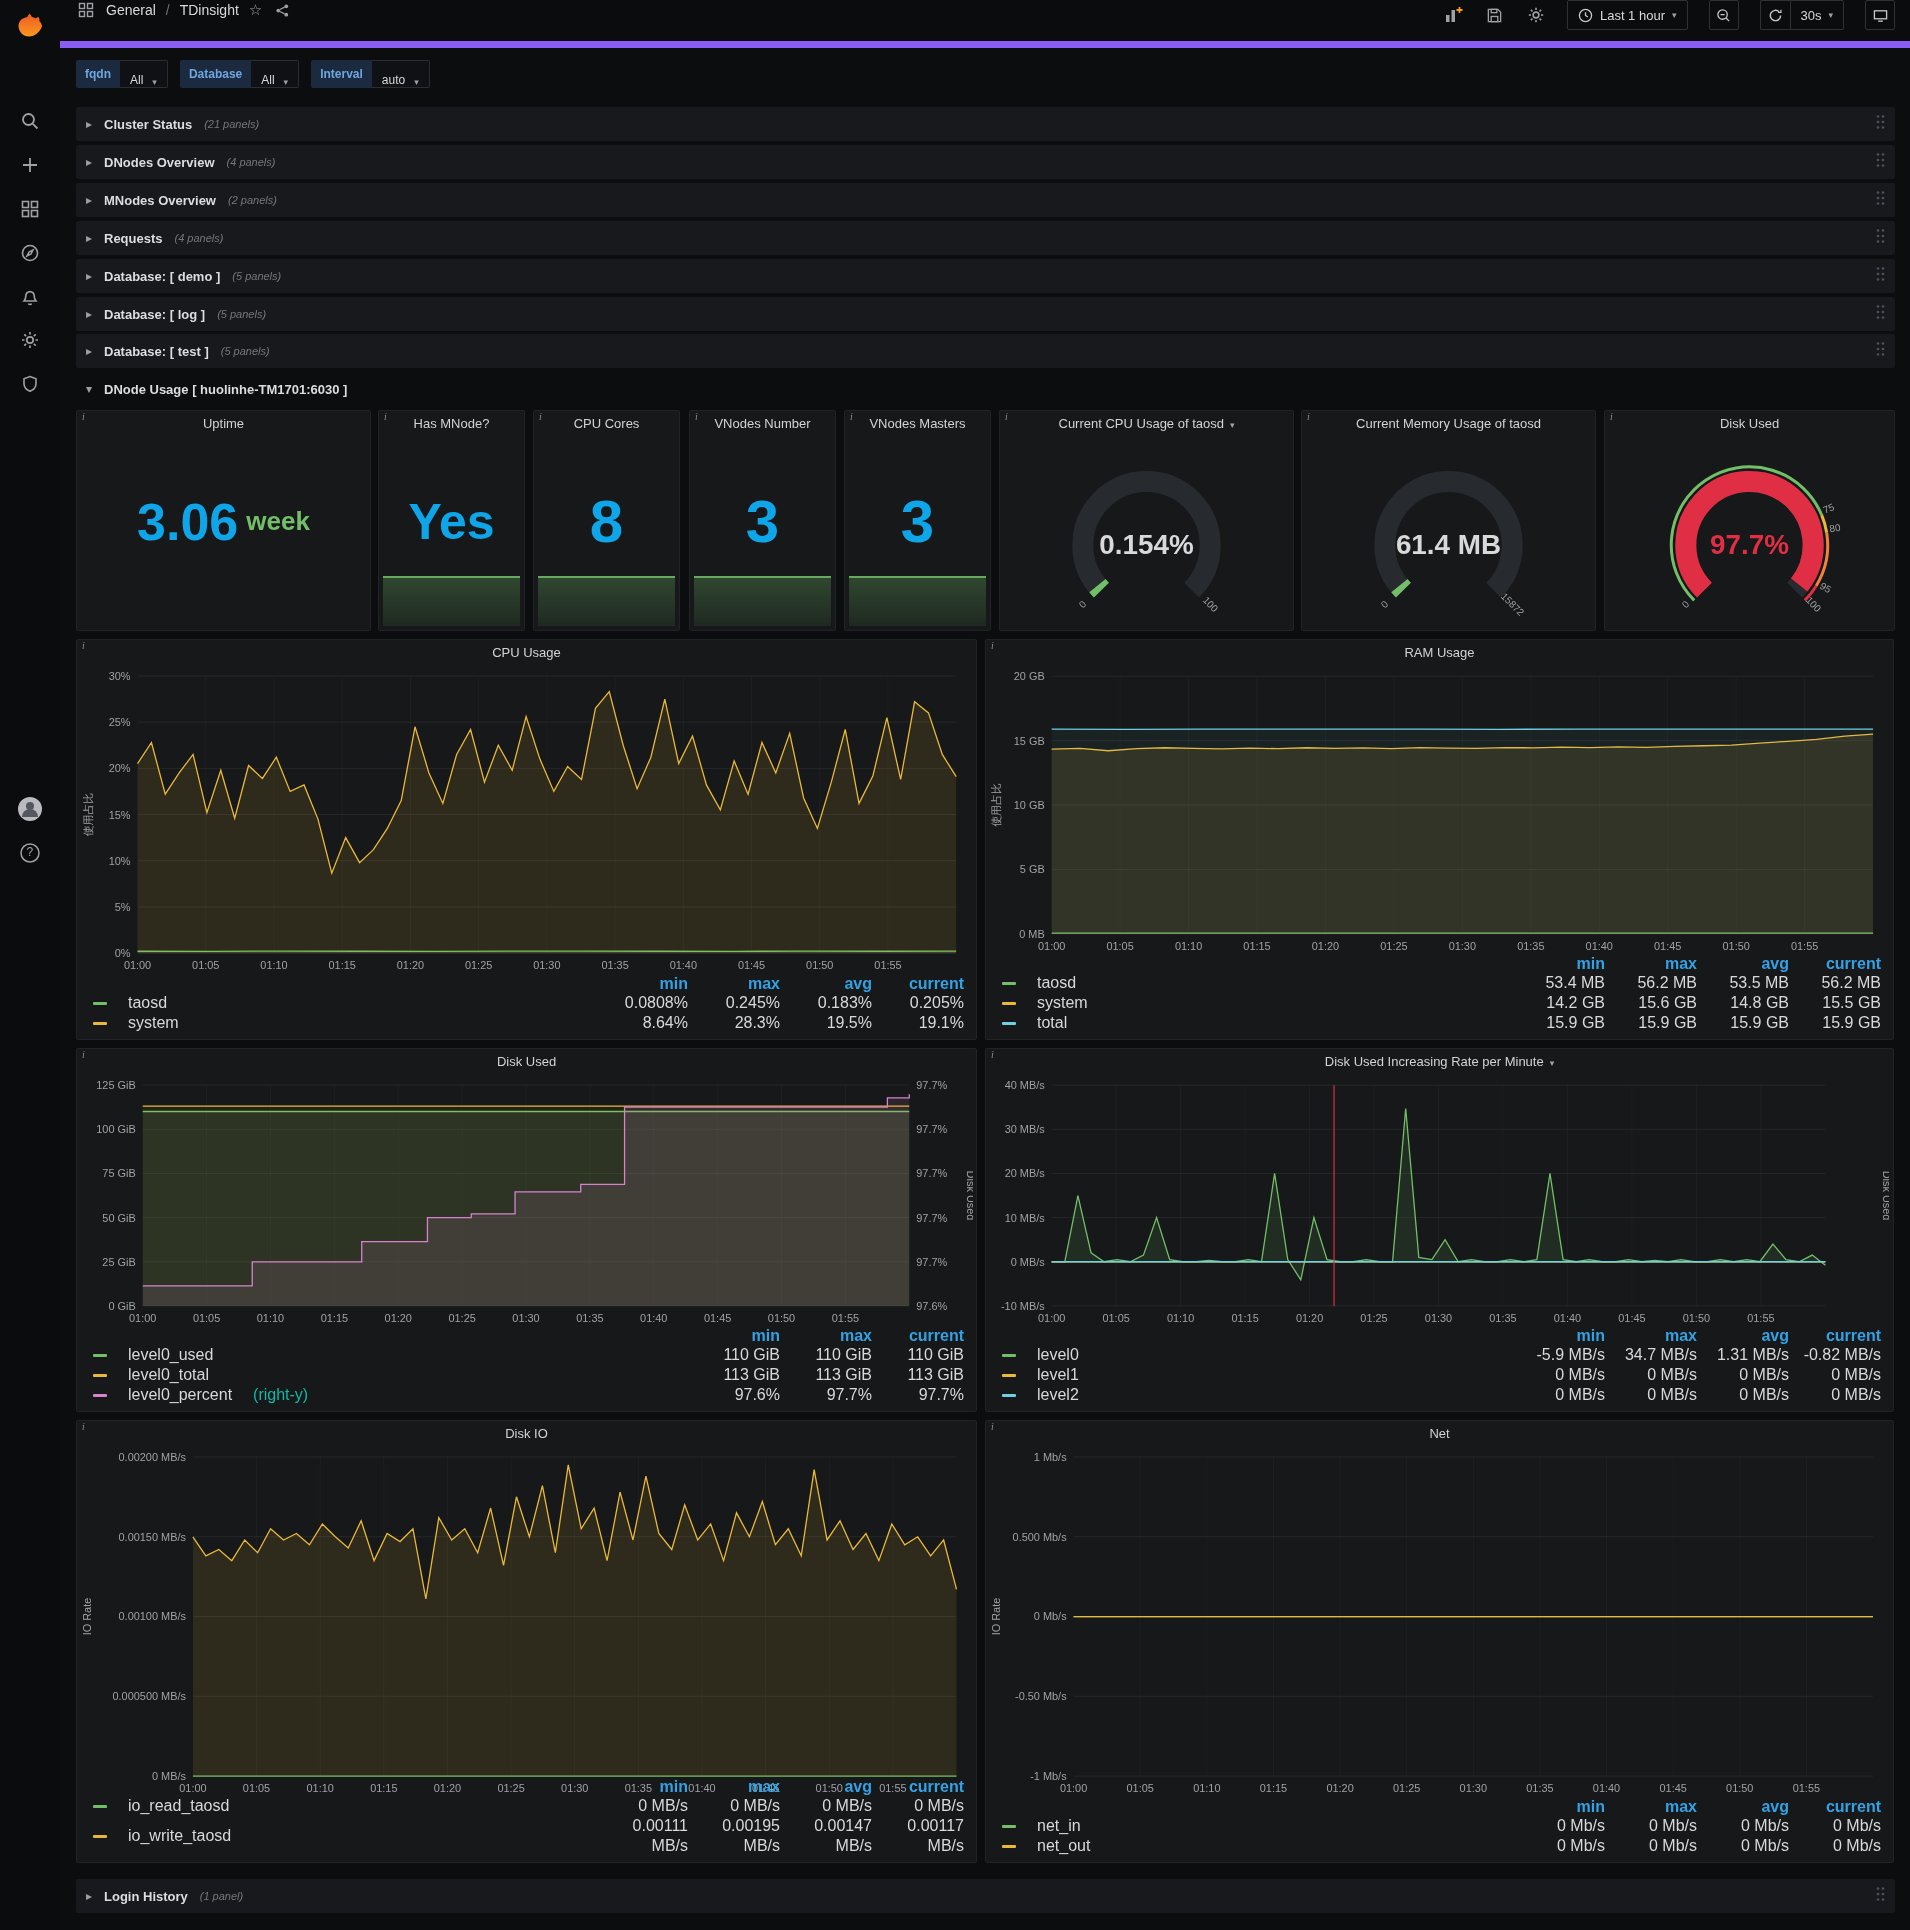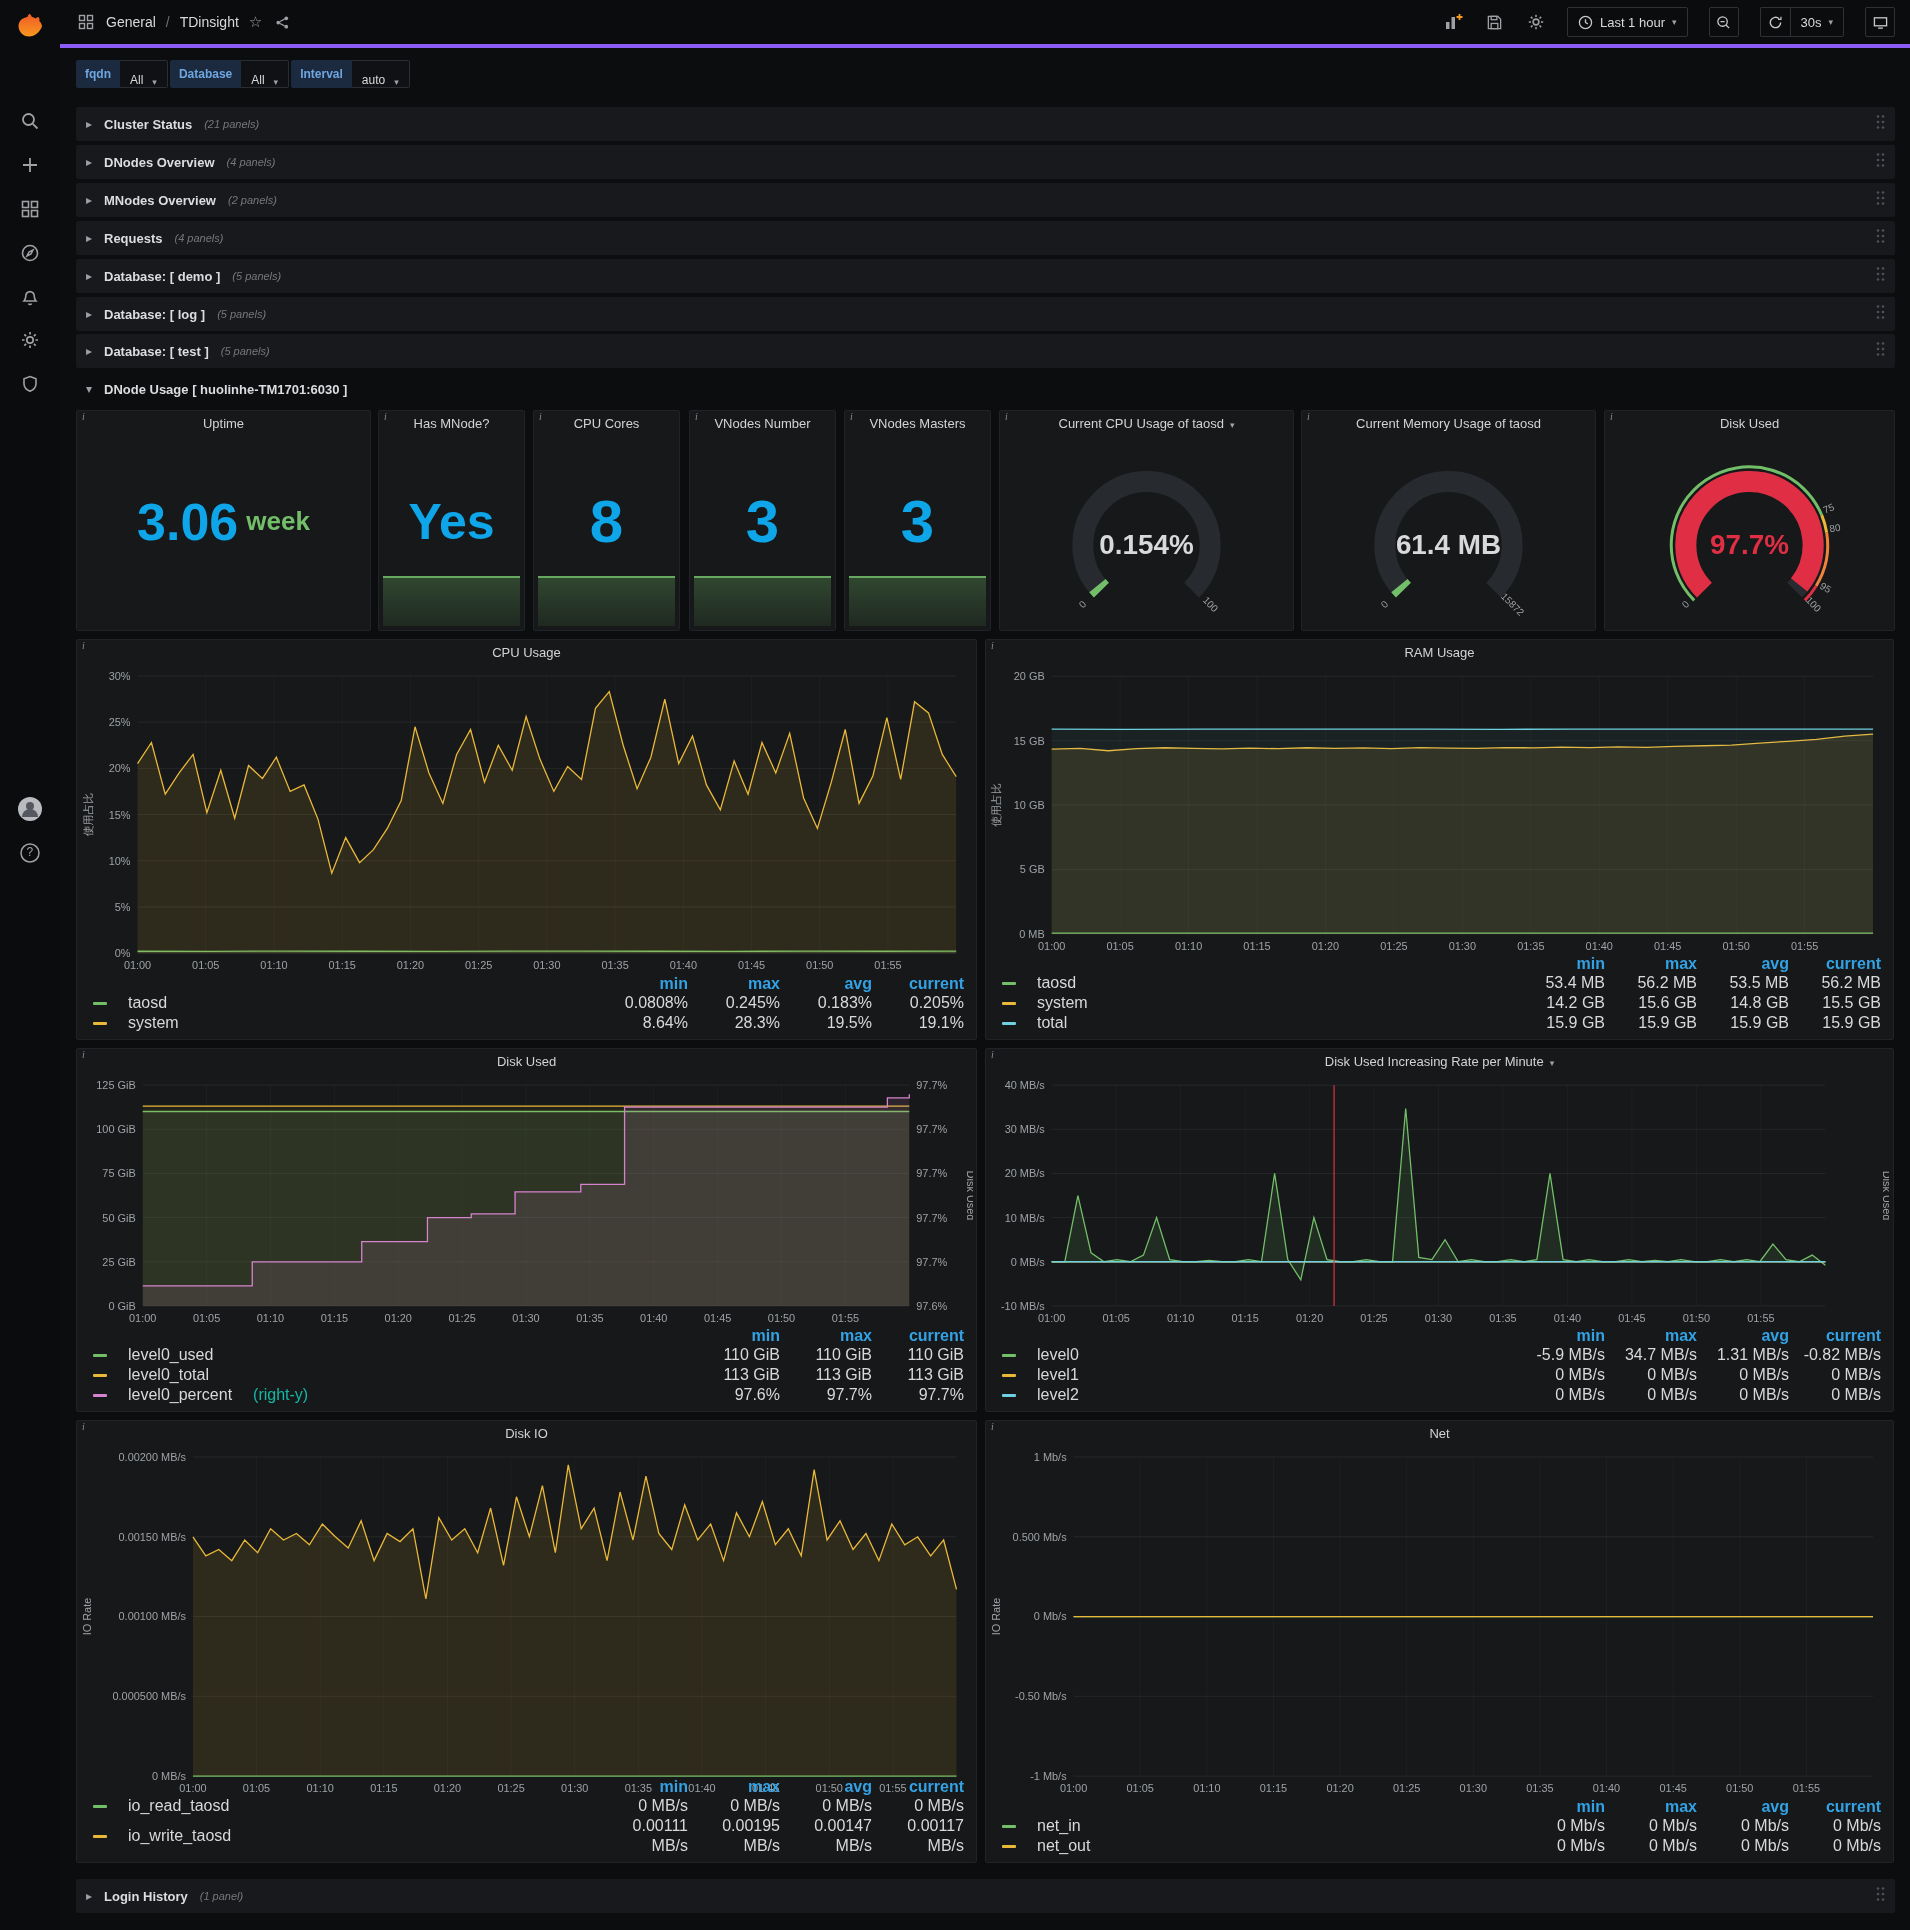--- a/index.html
+++ b/index.html
@@ -3,36 +3,36 @@
 <meta charset="utf-8">
 <style>
 *{box-sizing:border-box}
 html,body{margin:0;padding:0}
 body{width:1910px;height:1930px;position:relative;background:#0c0d0f;font-family:"Liberation Sans",sans-serif;color:#d8d9da;overflow:hidden}
 svg text{font-family:"Liberation Sans",sans-serif}
 [data-interactable="true"]{cursor:pointer}
 
 
 #sidebar{position:absolute;left:0;top:0;width:60px;height:100%;background:#0b0c0e;z-index:5}
-#topbar{position:absolute;left:60px;top:0;width:1851px;height:48px;background:#0b0c0e;border-bottom:4px solid #8b5cf6;display:flex;align-items:center;padding:0 16px;z-index:4}
+#topbar{position:absolute;left:60px;top:0;width:1851px;height:48px;background:#0b0c0e;border-bottom:7px solid #8b5cf6;display:flex;align-items:flex-start;padding:0 16px;z-index:4}
 .crumb{display:flex;align-items:center;gap:10px;font-size:14px}
 .sep{color:#6e7076}
 .tb-right{margin-left:auto;display:flex;align-items:center;gap:21px}
 .tbicon{width:20px;height:20px;display:flex;align-items:center;justify-content:center}
 .btn{height:30px;border:1px solid #2e3136;border-radius:2px;display:flex;align-items:center;gap:7px;padding:0 10px;font-size:13px;color:#d8d9da;background:transparent}
 .btn.square{width:30px;justify-content:center;padding:0}
 .group{display:flex}
 .group .btn:first-child{border-right:none;border-radius:2px 0 0 2px}
 .group .btn:last-child{border-radius:0 2px 2px 0}
 .caret{font-size:9px;color:#9fa1a5}
 .sicon{position:absolute;left:20px;width:20px;height:20px;color:#9fa1a5}
 .star{color:#9fa1a5;font-size:15px}
 
 
-#submenu{position:absolute;left:76px;top:60px;display:flex;gap:2px;align-items:center;z-index:2}
+#submenu{position:absolute;left:76px;top:60px;display:flex;gap:12px;align-items:center;z-index:2}
 .var{display:flex}
 .vlabel{height:28px;line-height:28px;padding:0 9px;background:#1c2a3f;color:#6ea6e0;font-size:12px;font-weight:600;border-radius:2px 0 0 2px}
 .vvalue{height:28px;padding:0 10px;background:#0f1114;border:1px solid #2a2d33;border-left:none;color:#d8d9da;font-size:12px;display:flex;align-items:flex-end;gap:9px;border-radius:0 2px 2px 0}
 
 
 .row-strip{position:absolute;left:76px;width:1819px;height:34px;background:#17191c;border-radius:2px;display:flex;align-items:center;padding:0 10px}
 .row-chev{color:#9aa0a6;font-size:12px;width:16px}
 .row-title{font-size:13px;font-weight:700;color:#dcdde0;margin-left:2px}
 .row-count{font-size:11px;font-style:italic;color:#75777b;margin-left:12px}
 .row-drag{position:absolute;right:10px;top:50%;transform:translateY(-50%)}

